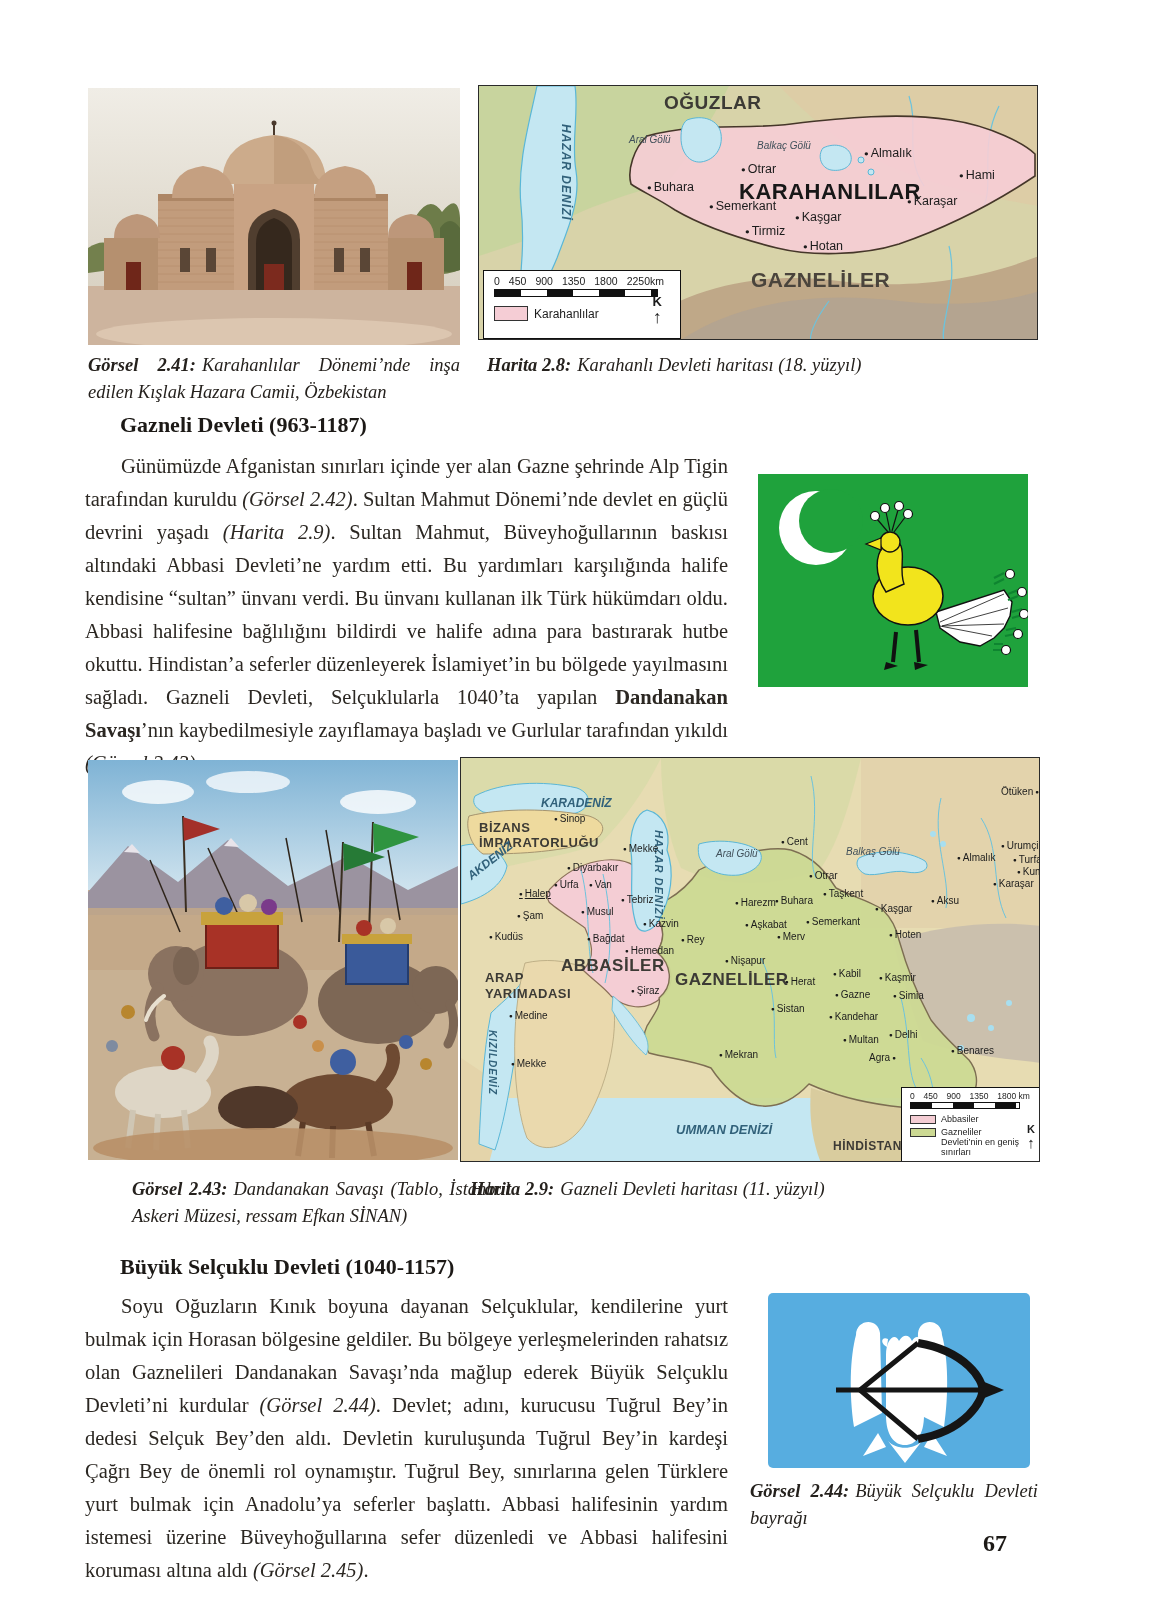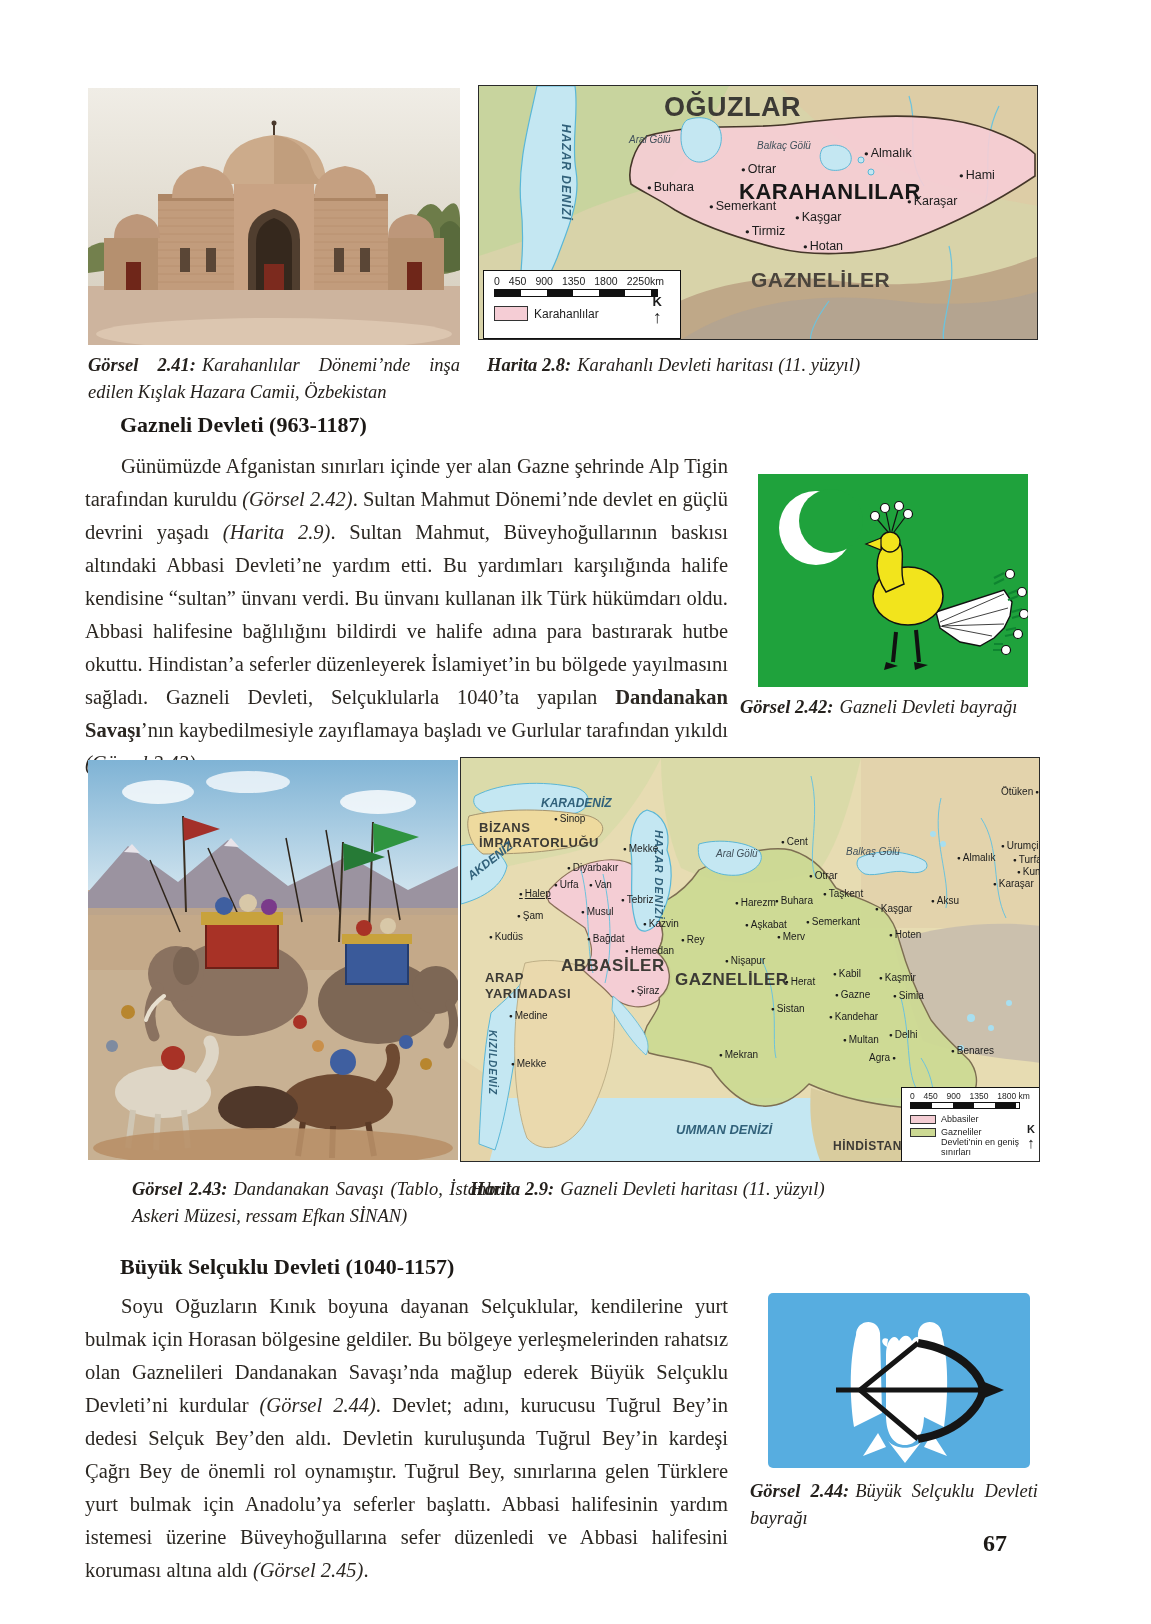--- a/index.html
+++ b/index.html
@@ -106,21 +106,21 @@
           <path d="M470,160 C480,200 460,240 465,255"></path>
         <path d="M350,215 C335,235 330,250 332,255"></path>
       </g>
       <path d="M58,0 L96,0 C100,28 92,55 97,85 C102,115 88,145 78,172 C70,192 60,208 54,228 L36,230 C42,196 46,158 42,120 C38,78 50,38 58,0 Z" fill="#c4e7f2" stroke="#5ab7d7" stroke-width="1.2"></path>
       <path d="M168,50 C220,36 262,44 312,38 C362,32 422,26 472,34 C512,40 546,58 556,68 L556,90 C520,114 472,140 420,158 C382,170 330,170 298,162 C258,152 220,138 196,124 C178,112 160,104 152,98 C148,84 155,62 168,50 Z" fill="#f5cdd5" fill-opacity="0.92" stroke="#453629" stroke-width="1.6"></path>
       <path d="M208,34 C224,28 240,34 242,48 C244,62 236,74 222,76 C210,77 202,66 202,52 C202,44 203,38 208,34 Z" fill="#c4e7f2" stroke="#5ab7d7" stroke-width="1"></path>
       <path d="M344,62 C356,56 370,60 372,70 C374,80 364,86 352,84 C342,82 338,70 344,62 Z" fill="#c4e7f2" stroke="#5ab7d7" stroke-width="1"></path>
       <circle cx="382" cy="74" r="3" fill="#c4e7f2" stroke="#5ab7d7"></circle>
         <circle cx="392" cy="86" r="3" fill="#c4e7f2" stroke="#5ab7d7"></circle>
     </svg>
-    <span class="m rgn" style="left:185px;top:6px;font-size:27px;text-align:right;">OĞUZLAR</span>
+    <span class="m rgn" style="left:185px;top:6px;font-size:19px;text-align:right;">OĞUZLAR</span>
     <span class="m rgn" style="left:260px;top:93px;font-size:22px;color:#171717;">KARAHANLILAR</span>
     <span class="m rgn" style="left:272px;top:182px;font-size:21px;color:#4a443c;">GAZNELİLER</span>
     <span class="m sea vtext" style="left:80px;top:38px;font-size:12px;">HAZAR DENİZİ</span>
     <span class="m lake" style="left:150px;top:48px;">Aral Gölü</span>
     <span class="m lake" style="left:278px;top:54px;">Balkaç Gölü</span>
     <span class="m city" style="left:262px;top:76px;">Otrar</span>
     <span class="m city" style="left:385px;top:60px;">Almalık</span>
     <span class="m city" style="left:480px;top:82px;">Hami</span>
     <span class="m city" style="left:168px;top:94px;">Buhara</span>
     <span class="m city" style="left:230px;top:113px;">Semerkant</span>
@@ -142,21 +142,21 @@
         <span class="sw" style="width:34px;height:15px;background:#f5cdd5;"></span>
         <span style="font-size:12px;">Karahanlılar</span>
       </div>
       <div class="north" style="right:18px;top:24px;">
         <div class="k" style="font-size:13px;">K</div>
         <div class="ar" style="font-size:18px;">↑</div>
       </div>
     </div>
   </div>
   <div class="abs cap nowrap" style="left:487px;top:352px;width:556px;">
-    <span class="lbl">Harita 2.8:</span><span class="txt">Karahanlı Devleti haritası (11. yüzyıl)</span>
+    <span class="lbl">Harita 2.8:</span><span class="txt">Karahanlı Devleti haritası (18. yüzyıl)</span>
   </div>
 
   <h2 class="abs hd" style="left:120px;top:412px;">Gazneli Devleti (963-1187)</h2>
   <div class="abs para" style="left:85px;top:450px;width:643px;">
     <span>Günümüzde Afganistan sınırları içinde yer alan Gazne şehrinde Alp Tigin tarafından kuruldu </span><span class="it">(Görsel 2.42)</span><span>. Sultan Mahmut Dönemi’nde devlet en güçlü devrini yaşadı </span><span class="it">(Harita 2.9)</span><span>. Sultan Mahmut, Büveyhoğullarının baskısı altındaki Abbasi Devleti’ne yardım etti. Bu yardımları karşılığında halife kendisine “sultan” ünvanı verdi. Bu ünvanı kullanan ilk Türk hükümdarı oldu. Abbasi halifesine bağlılığını bildirdi ve halife adına para bastırarak hutbe okuttu. Hindistan’a seferler düzenleyerek İslamiyet’in bu bölgede yayılmasını sağladı. Gazneli Devleti, Selçuklularla 1040’ta yapılan </span><span class="bd">Dandanakan Savaşı</span><span>’nın kaybedilmesiyle zayıflamaya başladı ve Gurlular tarafından yıkıldı </span><span class="it">(Görsel 2.43)</span><span>.</span>
   </div>
 
   <div class="abs" style="left:758px;top:474px;width:270px;height:213px;">
     <svg width="270" height="213" viewBox="0 0 270 213">
       <rect x="0" y="0" width="270" height="213" fill="#1fa23c"></rect>
@@ -189,23 +189,20 @@
             <path d="M248,156 l10,-2 m-11,8 l10,-2"></path>
           <path d="M236,170 l9,0 m-10,6 l9,0"></path>
         </g>
         <circle cx="252" cy="100" r="4.5" fill="#fff" stroke="#111" stroke-width="1.2"></circle>
         <circle cx="264" cy="118" r="4.5" fill="#fff" stroke="#111" stroke-width="1.2"></circle>
         <circle cx="266" cy="140" r="4.5" fill="#fff" stroke="#111" stroke-width="1.2"></circle>
         <circle cx="260" cy="160" r="4.5" fill="#fff" stroke="#111" stroke-width="1.2"></circle>
         <circle cx="248" cy="176" r="4.5" fill="#fff" stroke="#111" stroke-width="1.2"></circle>
       </g>
     </svg>
-  </div>
-  <div class="abs cap nowrap" style="left:740px;top:694px;width:300px;">
-    <span class="lbl">Görsel 2.42:</span><span class="txt">Gazneli Devleti bayrağı</span>
   </div>
 
   <div class="abs" style="left:88px;top:760px;width:370px;height:400px;">
     <svg width="370" height="400" viewBox="0 0 370 400">
       <defs>
         <linearGradient id="pskyG" x1="0" y1="0" x2="0" y2="1">
           <stop offset="0" stop-color="#7fb3d5"></stop>
             <stop offset="1" stop-color="#cfe3ee"></stop>
         </linearGradient>
       </defs>

